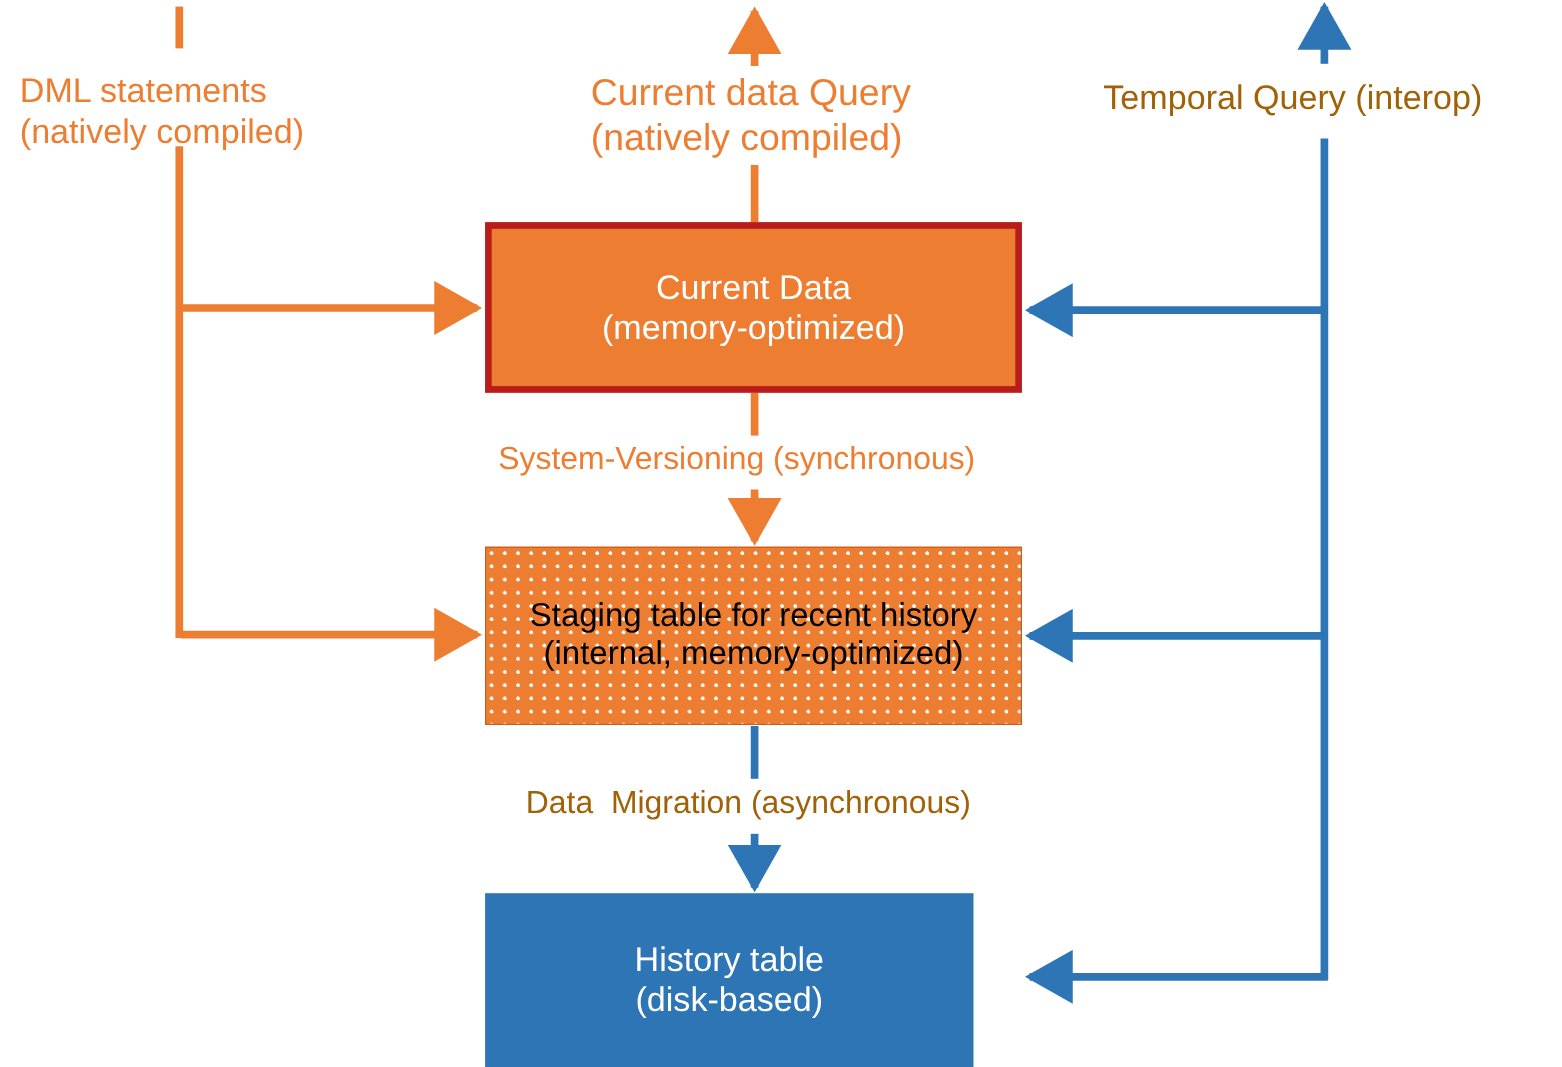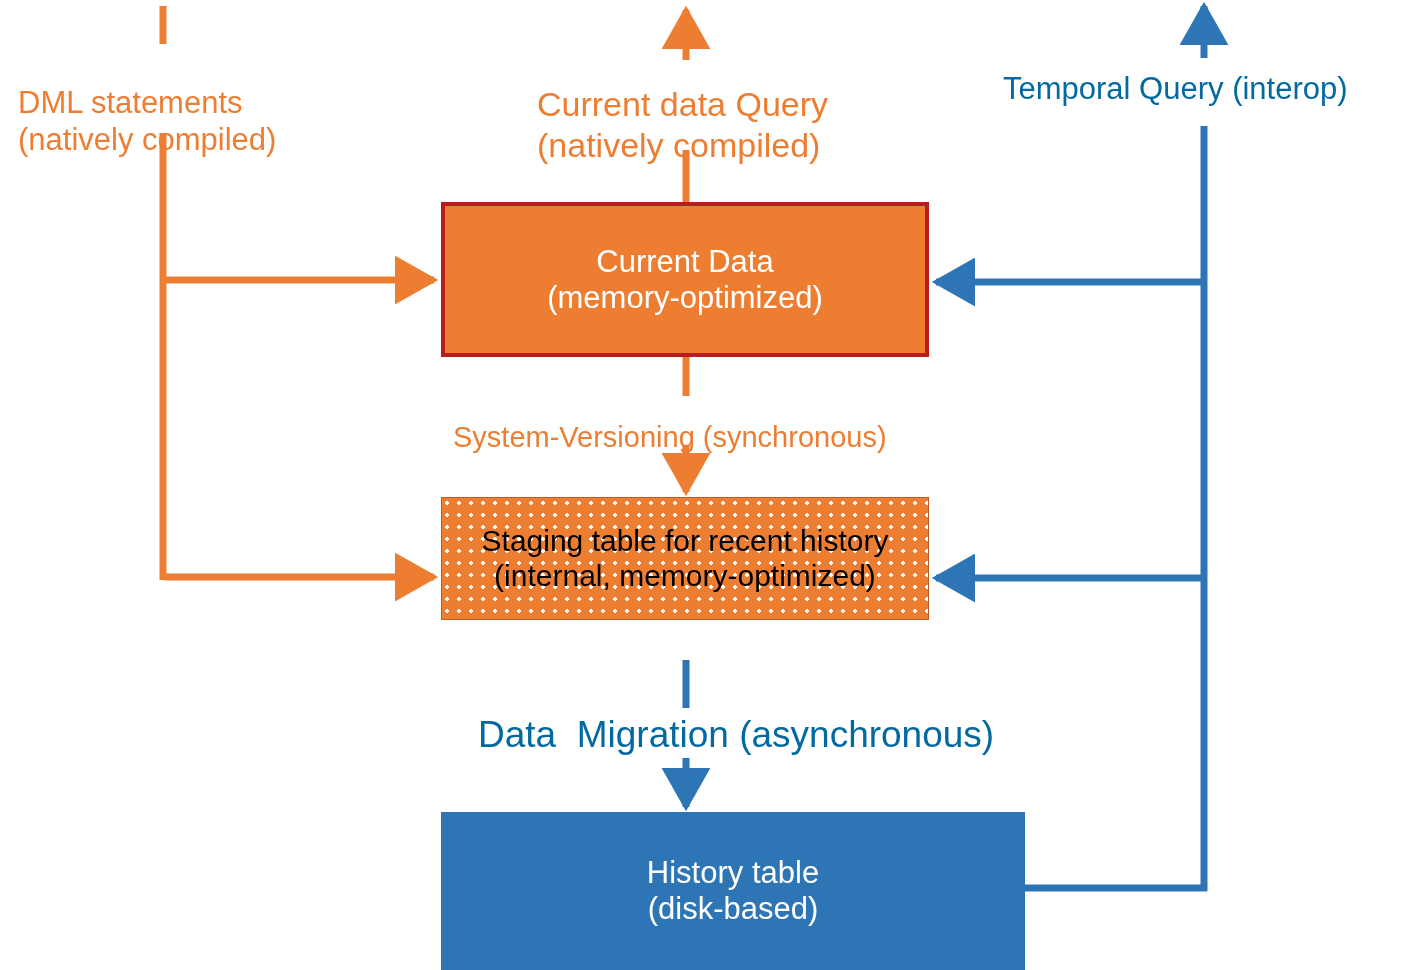--- a/index.html
+++ b/index.html
@@ -36,56 +36,56 @@
     text-align: center;
     line-height: 1.16;
     white-space: pre-line;
   }
   .node-current-data {
     left: 441px;
     top: 202px;
     width: 488px;
     height: 155px;
     background: #ED7D31;
-    border: 4px solid #b91c1c;
+    border: 6px solid #b91c1c;
     color: #ffffff;
     font-size: 31px;
   }
   .node-staging {
     left: 441px;
     top: 497px;
     width: 488px;
-    height: 123px;
+    height: 162px;
     background-color: #ED7D31;
     background-image:
       radial-gradient(circle at 2px 2px, #ffffff 1.6px, rgba(255,255,255,0) 1.9px);
     background-size: 12px 12px;
     background-position: 3px 3px;
     border: 1px solid #C05B1F;
     color: #000000;
     font-size: 30px;
   }
   .node-history {
     left: 441px;
     top: 812px;
-    width: 584px;
+    width: 444px;
     height: 158px;
     background: #2E75B6;
     color: #ffffff;
     font-size: 31px;
   }
 
   
   .edge-label {
     position: absolute;
     white-space: pre-line;
     line-height: 1.2;
   }
-  .label-orange { color: #ED7D31; margin-top: 20px; }
-  .label-blue   { color: #0369a1; }
+  .label-orange { color: #ED7D31; }
+  .label-blue   { color: #a16207; }
 
   .label-dml {
     left: 18px;
     top: 64px;
     font-size: 31px;
   }
   .label-current-query {
     left: 537px;
     top: 64px;
     font-size: 34px;
@@ -97,21 +97,21 @@
   }
   .label-system-versioning {
     left: 453px;
     top: 400px;
     font-size: 29px;
     text-align: center;
   }
   .label-data-migration {
     left: 478px;
     top: 713px;
-    font-size: 37px;
+    font-size: 29px;
     white-space: pre;
   }
 </style>
 </head>
 <body>
 
 <div id="diagram-root">
 
   <svg id="diagram-svg" viewBox="0 0 1420 970" xmlns="http://www.w3.org/2000/svg">
     <defs>

